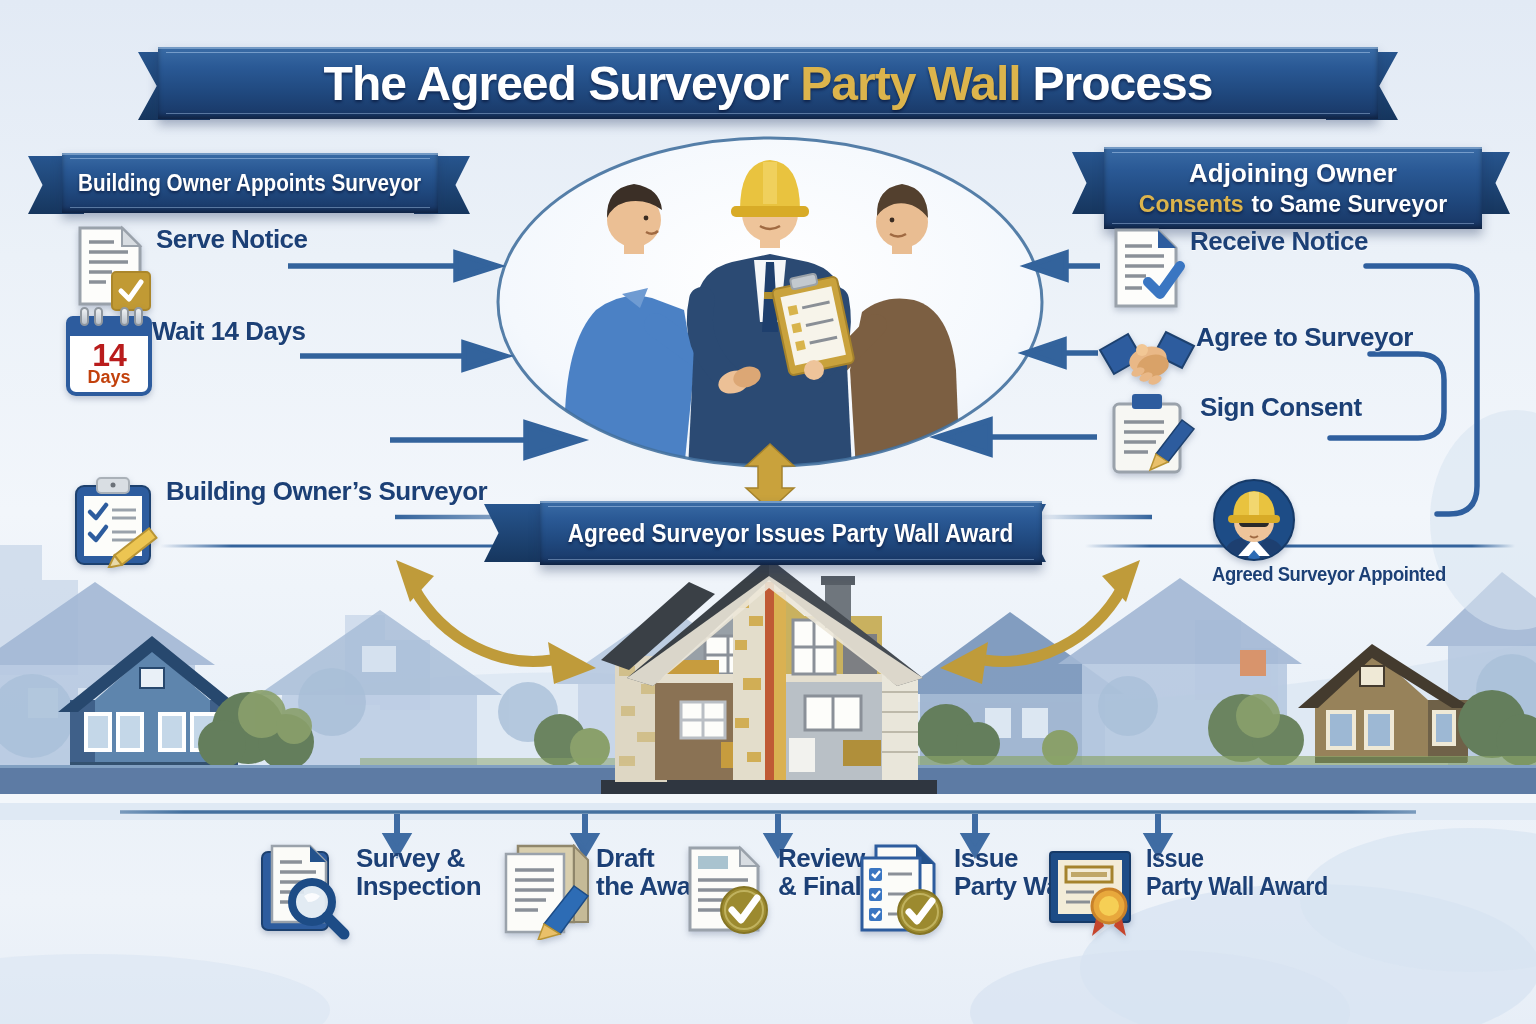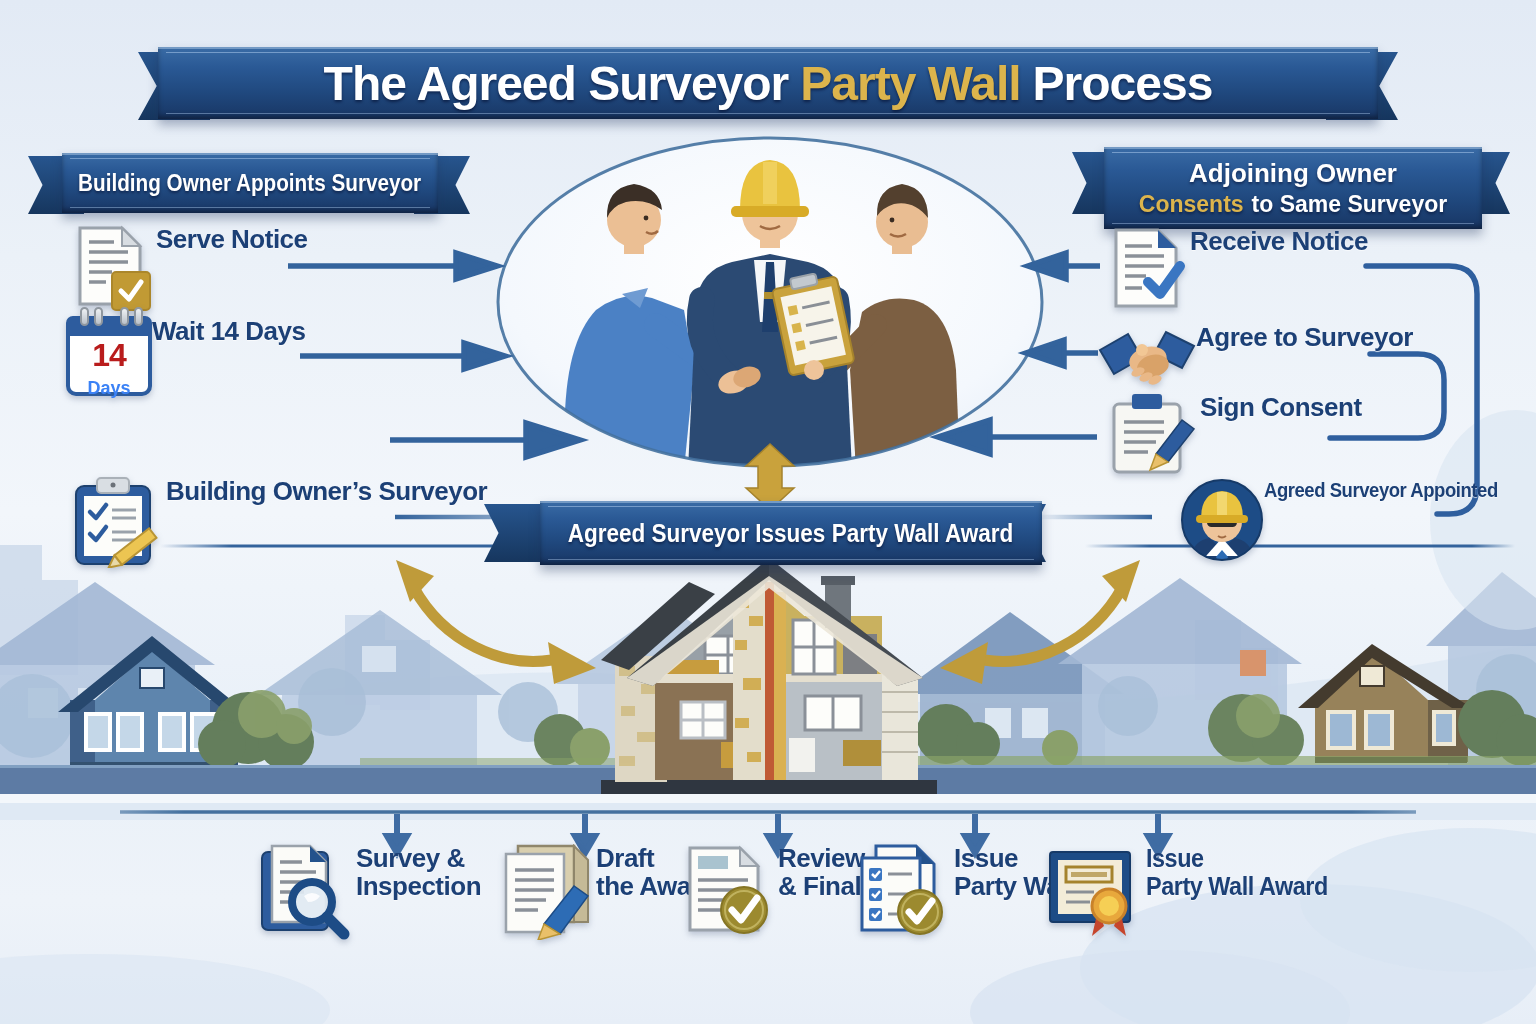--- a/index.html
+++ b/index.html
@@ -29,21 +29,21 @@
   .step .lbl.two{line-height:1.08;font-size:26px;}
   .lbl.tight{font-size:21px;transform:scaleX(.88);transform-origin:left center;}
   .ic{display:inline-flex;flex:none;filter:drop-shadow(0 3px 3px rgba(30,50,90,.25));}
 
   
   .cal{position:relative;width:86px;height:80px;background:#fff;border:4px solid #2d5c9e;border-radius:10px;}
   .cal-top{position:absolute;top:-4px;left:-4px;right:-4px;height:20px;background:#2d5c9e;border-radius:7px 7px 0 0;}
   .ring{position:absolute;top:-13px;width:9px;height:19px;background:linear-gradient(#eef1f4,#b9c1c9);
     border:2px solid #8f979f;border-radius:5px;}
   .cal-num{position:absolute;top:17px;width:100%;text-align:center;font-size:32px;font-weight:bold;color:#b91c1c;letter-spacing:-1px;}
-  .cal-unit{position:absolute;top:58px;width:100%;text-align:center;font-size:18px;font-weight:bold;color:#3b82f6;}
+  .cal-unit{position:absolute;top:47px;width:100%;text-align:center;font-size:18px;font-weight:bold;color:#c2410c;}
 
   
   .alert{position:relative;width:58px;height:58px;border-radius:50%;
     background:radial-gradient(circle at 35% 30%,#c26238,#9c4526);border:2px solid #8a3c22;}
   .excl-bar{position:absolute;left:50%;top:9px;width:10px;height:25px;margin-left:-5px;background:#fff;border-radius:5px;}
   .excl-dot{position:absolute;left:50%;top:40px;width:10px;height:10px;margin-left:-5px;background:#fff;border-radius:50%;}
 
   
   .bstep .lbl{font-size:26px;}
 
@@ -575,21 +575,21 @@
           <line x1="16" y1="50" x2="48" y2="50"></line>
             <line x1="16" y1="60" x2="40" y2="60"></line>
         </g>
         <polygon points="48,62 74,28 86,37 60,70" fill="#2d5c9e" stroke="#1d416f" stroke-width="1.5"></polygon>
         <polygon points="48,62 60,70 42,78" fill="#e9c06a" stroke="#b89435" stroke-width="1.5"></polygon>
       </svg>
     </span>
     <span class="lbl">Sign Consent</span>
   </div>
 
-  <div class="step" style="left:1180px;top:478px;">
+  <div class="step" style="left:1212px;top:478px;flex-direction:column;">
     <span class="ic">
       <svg width="84" height="84" viewBox="0 0 84 84">
         <defs>
             <clipPath id="avc">
               <circle cx="42" cy="42" r="39"></circle>
             </clipPath>
           </defs>
         <circle cx="42" cy="42" r="40" fill="#1d4c86" stroke="#163a68" stroke-width="2"></circle>
         <g clip-path="url(#avc)">
           <path d="M 8 86 Q 12 62 30 60 L 42 72 L 54 60 Q 72 62 76 86 Z" fill="#1d3f70"></path>

